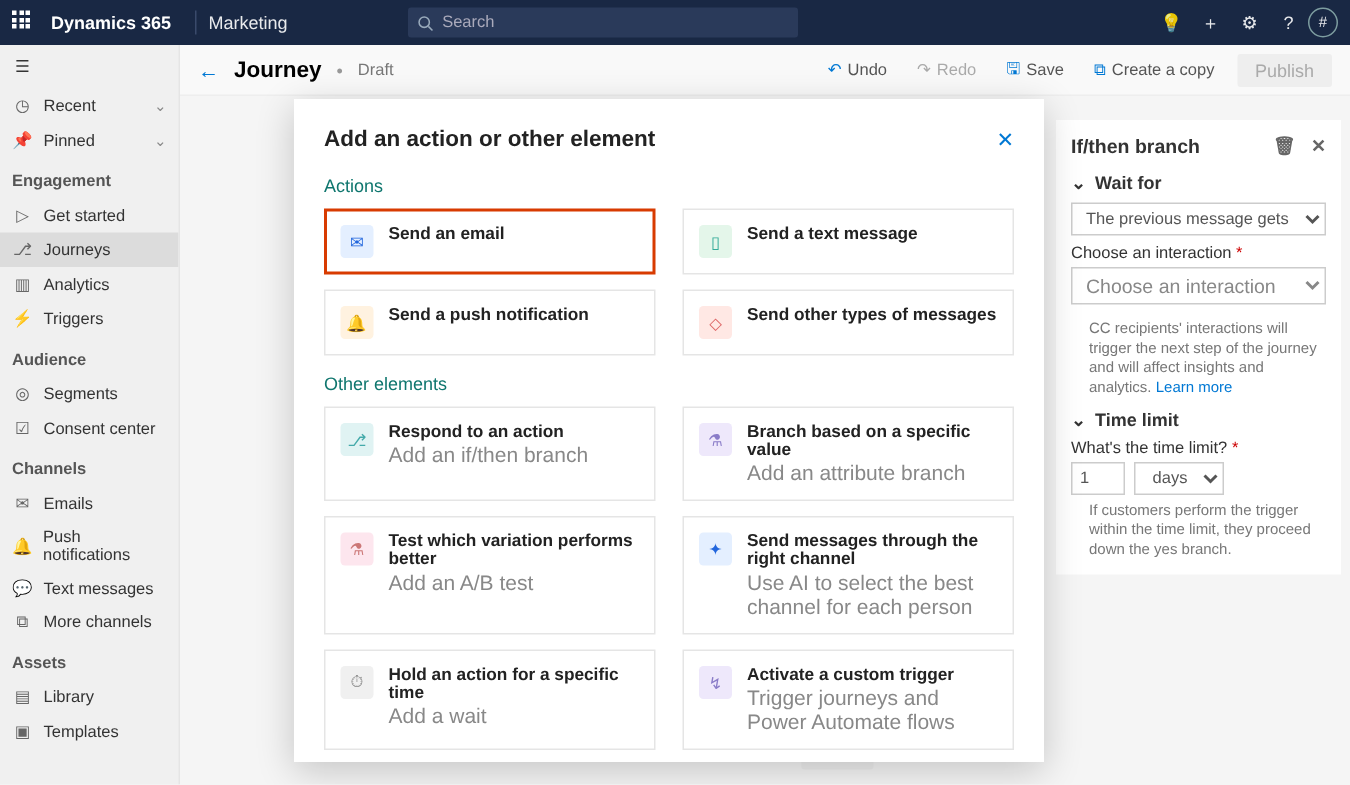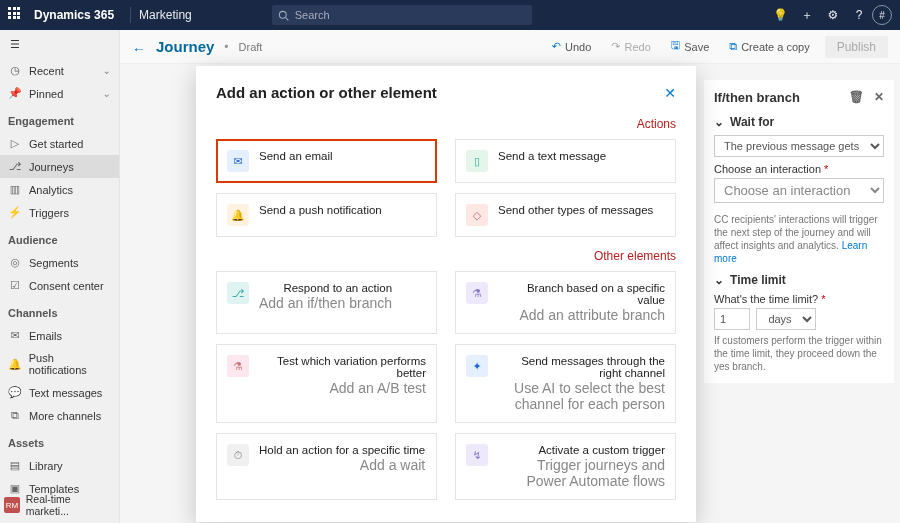--- a/index.html
+++ b/index.html
@@ -29,21 +29,21 @@
 .sidebar .row.active { background: #dcdcdc; }
 .sidebar .icn { width: 14px; display: flex; justify-content: center; color: #666; font-size:11px; }
 .sidebar .chev { margin-left: auto; color: #888; font-size: 10px; }
 .sidebar .footer { position: absolute; bottom: 6px; left: 4px; right: 4px; display: flex; align-items: center; gap: 6px; font-size: 10.5px; }
 .sidebar .footer .sq { width: 16px; height: 16px; background: #c0504d; color: #fff; display: flex; align-items: center; justify-content: center; font-size: 8px; border-radius: 2px; }
 
 
 .content { flex: 1; position: relative; background: #f5f5f5; }
 .cheader { height: 34px; display: flex; align-items: center; padding: 0 12px; gap: 10px; font-size: 12px; color: #444; border-bottom: 1px solid #eee; background: #f9f9f9; }
 .cheader .back { color: #0078d4; font-size: 14px; }
-.cheader .title { font-size: 15px; font-weight: 700; color: #0369a1; }
+.cheader .title { font-size: 15px; font-weight: 700; color: #000000; }
 .cheader .dot { color: #999; }
 .cheader .status { color: #777; font-size: 11px; }
 .cheader .csp { flex: 1; }
 .cheader .cmd { display: flex; align-items: center; gap: 4px; color: #555; font-size: 11px; padding: 3px 5px; }
 .cheader .cmd.dis { color: #aaa; }
 .cheader .cmd .ci { color: #0078d4; font-size: 11px; }
 .cheader .publish { background: #eee; color: #aaa; padding: 4px 12px; border-radius: 2px; }
 
 
 .zoombar { position: absolute; bottom: 10px; left: 50%; transform: translateX(-50%); display: flex; align-items: center; gap: 10px; font-size: 12px; color: #555; }
@@ -52,37 +52,37 @@
 
 
 .rpanel { position: absolute; top: 50px; right: 6px; width: 190px; background: #fff; padding: 10px 10px; font-size: 11px; color: #333; }
 .rpanel .ph { display: flex; justify-content: space-between; font-weight: 600; font-size: 13px; margin-bottom: 10px; }
 .rpanel .phicons { display: flex; gap: 10px; color: #666; font-size: 12px; }
 .rpanel .acc { display: flex; align-items: center; gap: 6px; font-weight: 600; margin: 8px 0 6px; font-size: 12px; }
 .rpanel .lbl { font-size: 11px; color: #333; margin: 6px 0 3px; }
 .rpanel .req { color: #c00; }
 .rpanel select, .rpanel input[type=text] { width: 100%; border: 1px solid #ccc; padding: 3px 5px; font-size: 11px; color: #555; background: #fff; }
 .rpanel select.ph { color: #888; font-weight: 400; }
-.rpanel .help { font-size: 10px; color: #777; margin-top: 4px; line-height: 1.3; }
+.rpanel .help { font-size: 10px; color: #777; margin-top: 4px; line-height: 1.3; margin-left: 12px; }
 .rpanel .help a { color: #0078d4; text-decoration: none; }
 .rpanel .tl { display: flex; gap: 6px; }
 .rpanel .tl input { width: 36px; }
 .rpanel .tl select { width: 60px; text-align: center; }
 
 
-.modal { position: absolute; top: 66px; left: 196px; width: 500px; background: #fff; box-shadow: 0 6px 24px rgba(0,0,0,.2); padding: 18px 20px 22px; text-align: right; }
+.modal { position: absolute; top: 66px; left: 196px; width: 500px; background: #fff; box-shadow: 0 6px 24px rgba(0,0,0,.2); padding: 18px 20px 8px; }
 .modal .mh { display: flex; justify-content: space-between; align-items: center; margin-bottom: 16px; }
 .modal .mh h2 { font-size: 15px; font-weight: 600; color: #222; }
 .modal .mh .close { color: #0078d4; font-size: 14px; cursor: pointer; }
-.modal .sect { font-size: 12px; color: #b91c1c; margin: 12px 0 8px; }
+.modal .sect { font-size: 12px; color: #0f766e; margin: 12px 0 8px; }
 .modal .grid { display: grid; grid-template-columns: 1fr 1fr; gap: 10px 18px; }
 .modal .card { border: 1px solid #e5e5e5; padding: 10px 10px; display: flex; gap: 10px; align-items: flex-start; cursor: pointer; }
 .modal .card.hl { border: 2px solid #d83b01; padding: 9px 9px; }
 .modal .card .cicn { width: 22px; height: 22px; border-radius: 3px; display: flex; align-items: center; justify-content: center; font-size: 11px; flex-shrink: 0; }
-.modal .card .ct { font-size: 11.5px; font-weight: 400; color: #222; }
+.modal .card .ct { font-size: 11.5px; font-weight: 700; color: #222; }
 .modal .card .cs { font-size: 14px; color: #888; margin-top: 1px; }
 .ic-blue { background: #e4efff; color: #2266dd; }
 .ic-green { background: #e4f6ea; color: #3a9; }
 .ic-orange { background: #fff2e0; color: #e8a33d; }
 .ic-red { background: #ffe8e4; color: #d66; }
 .ic-teal { background: #e0f3f3; color: #4aa; }
 .ic-purple { background: #eee8fb; color: #8a7cc8; }
 .ic-pink { background: #fde6ee; color: #c77; }
 .ic-gray { background: #f0f0f0; color: #888; }
 </style>
@@ -188,24 +188,20 @@
         <span>Assets</span>
       </div>
     <div class="row">
         <span class="icn">▤</span>
         <span>Library</span>
       </div>
     <div class="row">
         <span class="icn">▣</span>
         <span>Templates</span>
       </div>
-    <div class="footer">
-      <div class="sq">RM</div>
-      <span>Real-time marketi...</span>
-    </div>
   </div>
 
   <div class="content">
     <div class="cheader">
       <span class="back">←</span>
       <span class="title">Journey</span>
       <span class="dot">•</span>
       <span class="status">Draft</span>
       <div class="csp"></div>
       <div class="cmd">

